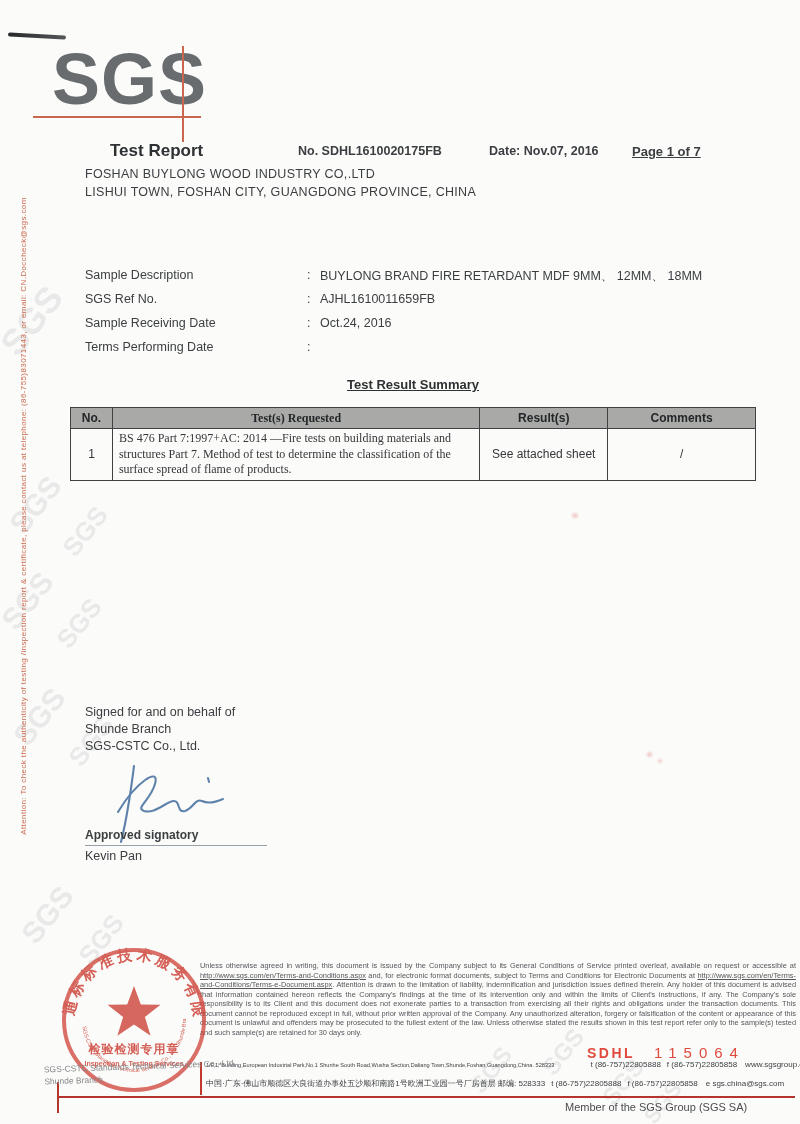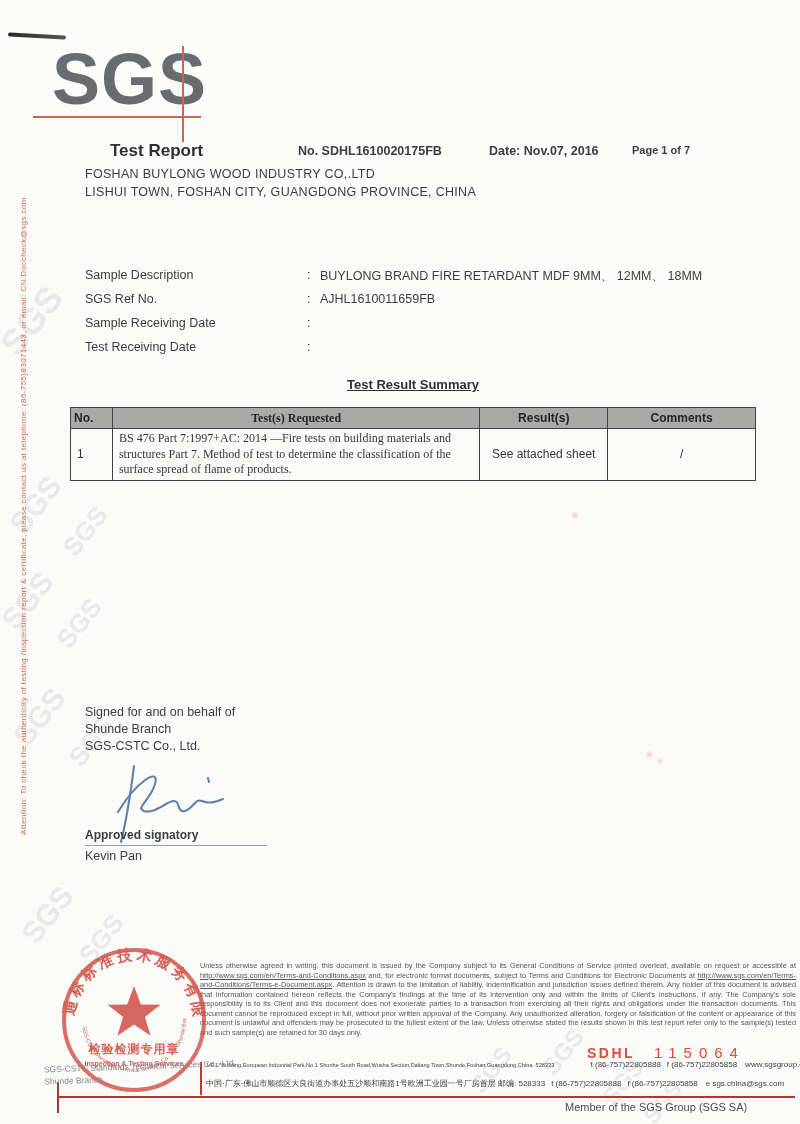--- a/index.html
+++ b/index.html
@@ -26,21 +26,21 @@
     font-size: 72px; font-weight: bold; letter-spacing: 1px;
     color: #686c6f;
     font-family: "Liberation Sans", sans-serif;
   }
   .logo-vline { position: absolute; left: 182px; top: 46px; width: 2px; height: 96px; background: #c9684d; }
   .logo-hline { position: absolute; left: 33px; top: 116px; width: 168px; height: 2px; background: #c9684d; }
   
   .report-title { position: absolute; left: 110px; top: 141px; font-size: 17px; font-weight: bold; color: #2e3134; }
   .report-no   { position: absolute; left: 298px; top: 144px; font-size: 12.5px; font-weight: bold; }
   .report-date { position: absolute; left: 489px; top: 144px; font-size: 12.5px; font-weight: bold; }
-  .report-page { position: absolute; left: 632px; top: 144px; font-size: 11px; font-weight: bold; }
+  .report-page { position: absolute; left: 632px; top: 144px; font-size: 13px; font-weight: bold; text-decoration: underline; }
   
   .client-name { position: absolute; left: 85px; top: 167px; font-size: 12.5px; letter-spacing: .3px; }
   .client-addr { position: absolute; left: 85px; top: 185px; font-size: 12.5px; letter-spacing: .3px; }
   
   .intro { position: absolute; left: 72px; top: 243px; font-size: 12.5px; }
   .fields { position: absolute; left: 85px; top: 268px; width: 680px; }
   .field-row { display: flex; height: 24px; align-items: flex-start; font-size: 12.5px; }
   .field-label { width: 222px; }
   .field-colon { width: 13px; }
   .field-value { flex: 1; }
@@ -52,21 +52,21 @@
   }
   .summary-table {
     position: absolute; left: 70px; top: 407px; width: 686px;
     border-collapse: collapse; font-size: 12px; color: #34373a;
   }
   .summary-table th, .summary-table td { border: 1px solid #3f4244; }
   .summary-table th {
     background: #a9a9a7; font-weight: bold; height: 21px; padding: 1px 3px; color: #232629;
   }
   .summary-table td { padding: 2px 6px; vertical-align: middle; }
-  .col-no { width: 42px; text-align: left; }
+  .col-no { width: 42px; text-align: center; }
   .col-test { width: 368px; font-family: Liberation Serif, serif; }
   .col-result { width: 128px; text-align: center; }
   .col-comments { width: 148px; text-align: center; }
   .cell-test { line-height: 15.5px; padding: 1px 6px; }
   .cell-result { line-height: 19px; }
   .footnote-cell { font-size: 12.5px; padding: 2px 6px 3px; }
   
   .sig-block { position: absolute; left: 85px; top: 704px; font-size: 12.5px; line-height: 17px; }
   .sig-svg { position: absolute; left: 88px; top: 756px; }
   .sig-line { position: absolute; left: 85px; top: 845px; width: 182px; height: 1px; background: #96a1ab; }
@@ -152,23 +152,24 @@
       <span class="field-value">BUYLONG BRAND FIRE RETARDANT MDF 9MM、 12MM、 18MM</span>
     </div>
     <div class="field-row">
       <span class="field-label">SGS Ref No.</span>
       <span class="field-colon">:</span>
       <span class="field-value">AJHL1610011659FB</span>
     </div>
     <div class="field-row">
       <span class="field-label">Sample Receiving Date</span>
       <span class="field-colon">:</span>
-    </div>
-    <div class="field-row">
-      <span class="field-label">Test Receiving Date</span>
+      <span class="field-value">Oct.24, 2016</span>
+    </div>
+    <div class="field-row">
+      <span class="field-label">Terms Performing Date</span>
       <span class="field-colon">:</span>
     </div>
   </div>
 
   <div class="summary-title">Test Result Summary</div>
   <table class="summary-table">
     <tbody>
         <tr>
       <th class="col-no">No.</th>
       <th class="col-test">Test(s) Requested</th>

